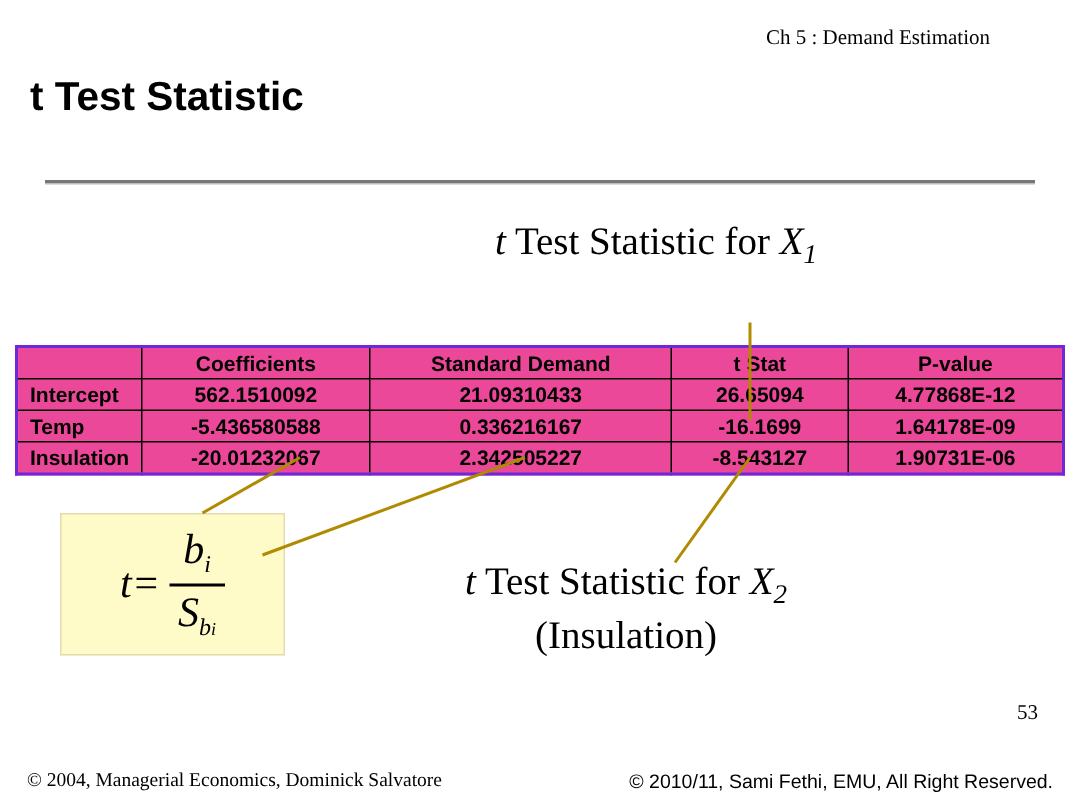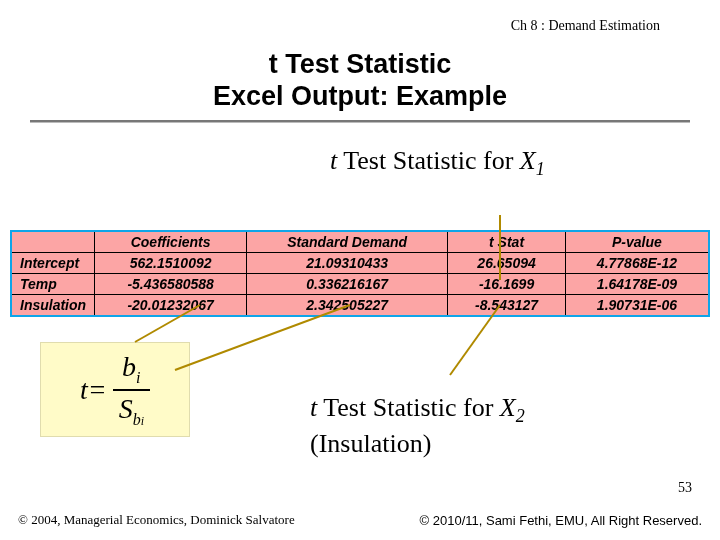--- a/index.html
+++ b/index.html
@@ -18,21 +18,21 @@
     right: 60px;
     font-family: Georgia, "Times New Roman", serif;
     font-size: 14px;
     color: #000;
   }
   .title-block {
     position: absolute;
     top: 48px;
     left: 0;
     width: 100%;
-    text-align: center;
+    padding-left: 20px;
   }
   .title-block h1 {
     margin: 0;
     font-size: 27px;
     font-weight: bold;
     color: #000;
     line-height: 1.2;
   }
   .title-rule {
     position: absolute;
@@ -51,44 +51,43 @@
     font-size: 26px;
     color: #000;
     text-align: center;
     line-height: 1.2;
   }
   .sub1 .it { font-style: italic; }
   .sub1 .sx { font-style: italic; }
   .sub1 .subn { font-size: 18px; vertical-align: sub; font-style: italic; }
   .sub2 {
     position: absolute;
-    top: 392px;
+    top: 372px;
     left: 310px;
     font-family: Georgia, "Times New Roman", serif;
     font-size: 26px;
     color: #000;
-    text-align: left;
+    text-align: center;
     line-height: 1.2;
   }
   .sub2 .it { font-style: italic; }
   .sub2 .subn { font-size: 18px; vertical-align: sub; font-style: italic; }
   
   .tbl-wrap {
     position: absolute;
     top: 230px;
     left: 10px;
     right: 10px;
   }
   table.coef {
     width: 100%;
     border-collapse: collapse;
-    border: 2px solid #0ea5e9;
-    background: #fca5a5;
+    border: 2px solid #6d28d9;
+    background: #ec4899;
     font-size: 14px;
-    font-style: italic;
   }
   table.coef th, table.coef td {
     border: 1px solid #000;
     padding: 2px 8px;
     text-align: center;
     font-weight: bold;
     white-space: nowrap;
   }
   table.coef td.rowh {
     text-align: left;
@@ -124,21 +123,21 @@
   .formula .sssub { font-size: 12px; vertical-align: sub; }
   
   svg.arrows {
     position: absolute;
     top: 0; left: 0;
     width: 720px; height: 540px;
     pointer-events: none;
   }
   .slidenum {
     position: absolute;
-    bottom: 44px;
+    bottom: 56px;
     right: 28px;
     font-family: Georgia, serif;
     font-size: 14px;
   }
   .foot-left {
     position: absolute;
     bottom: 12px;
     left: 18px;
     font-family: Georgia, serif;
     font-size: 13px;
@@ -147,26 +146,25 @@
     position: absolute;
     bottom: 12px;
     right: 18px;
     font-family: Liberation Sans, sans-serif;
     font-size: 13px;
   }
 </style>
 </head>
 <body>
 
-<div class="chapter">Ch 8 : Demand Estimation</div>
+<div class="chapter">Ch 5 : Demand Estimation</div>
 
 <div class="title-block">
   <h1>
     <span>t Test Statistic</span><br>
-    <span>Excel Output: Example</span>
   </h1>
 </div>
 <div class="title-rule"></div>
 
 <div class="sub1">
   <span class="it">t</span><span> Test Statistic for </span><span class="sx">X</span><span class="subn">1</span><br>
 </div>
 
 <div class="tbl-wrap">
   <table class="coef">

